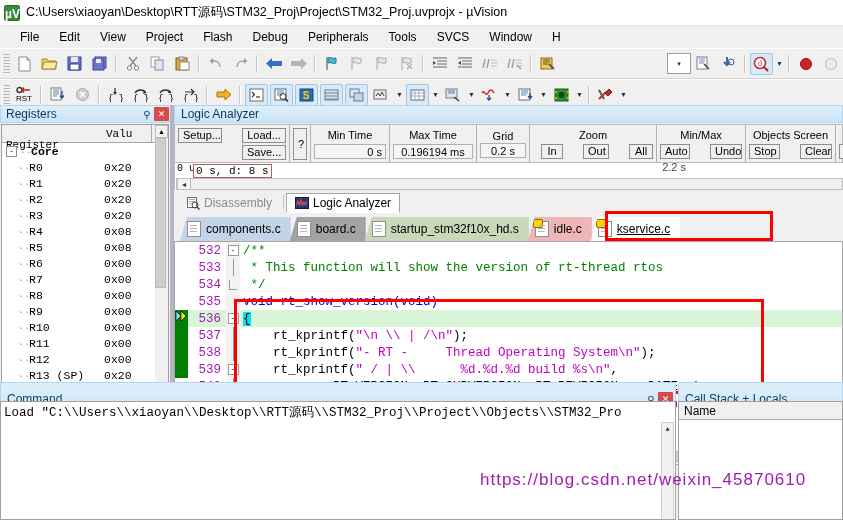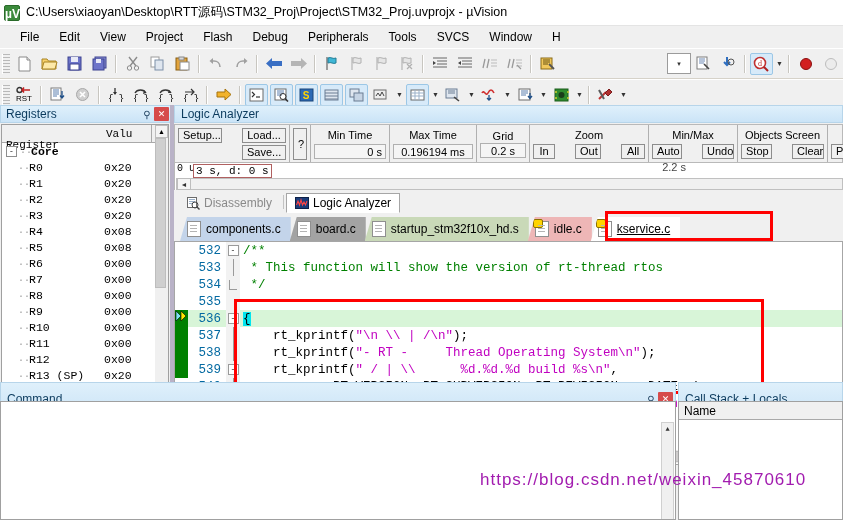--- a/index.html
+++ b/index.html
@@ -117,21 +117,21 @@
   .docicon{width:12px;height:14px;background:#fff;border:1px solid #8f8f8f;position:relative;}
   .docicon:after{content:"";position:absolute;left:2px;top:3px;width:7px;height:1px;
      background:#b4b4b4;box-shadow:0 3px 0 #b4b4b4,0 6px 0 #b4b4b4;}
   .keydot{position:absolute;left:-3px;top:-3px;width:8px;height:7px;background:#ffd400;
      border:1px solid #8a7000;border-radius:2px;}
 
   .codearea{position:absolute;top:50px;left:0;width:669px;height:224px;background:#fff;
      border:1px solid #a6a6a6;box-sizing:border-box;overflow:hidden;}
   .coderow{display:flex;height:17px;align-items:center;font-family:"Liberation Mono",monospace;font-size:12.5px;white-space:pre;}
   .gutter-bp{width:13px;height:17px;}
-  .lineno{width:33px;text-align:right;padding-right:5px;color:#0369a1;font-family:"Liberation Mono",monospace;font-size:12.5px;}
+  .lineno{width:33px;text-align:right;padding-right:5px;color:#a21caf;font-family:"Liberation Mono",monospace;font-size:12.5px;}
   .foldcol{width:14px;height:17px;display:flex;align-items:center;justify-content:center;background:#f2f2f2;}
   .fold{width:9px;height:9px;border:1px solid #9a9a9a;background:#fff;font-size:8px;line-height:7px;text-align:center;color:#000;}
   .vline{width:1px;height:17px;background:#9a9a9a;}
   .codetxt{padding-left:3px;}
   .c-com{color:#008000;}
   .c-kw{color:#0000d0;}
   .c-str{color:#c000c0;}
   .c-pln{color:#000;}
   .hl{background:#d8f5d8;}
   .cursorcell{background:#00e5ee;}
@@ -687,21 +687,21 @@
           <div class="fld" style="width:80px;text-align:center;">0.196194 ms</div>
         </div>
         <div class="lagrp" style="gap:1px;">
           <div class="lbl">Grid</div>
           <div class="fld" style="width:46px;text-align:center;">0.2 s</div>
         </div>
 
         <div class="lagrp" style="gap:3px;">
           <div class="lbl">Zoom</div>
           <div class="rowg">
-            <div class="sbtn" style="width:22px;">In</div>
+            <div class="sbtn" style="width:22px;margin-left:8px;">In</div>
             <div class="sbtn" style="width:26px;">Out</div>
             <div class="sbtn" style="width:24px;">All</div>
           </div>
         </div>
 
         <div class="lagrp" style="gap:3px;">
           <div class="lbl">Min/Max</div>
           <div class="rowg">
             <div class="sbtn" style="width:30px;">Auto</div>
             <div class="sbtn" style="width:32px;">Undo</div>
@@ -729,21 +729,21 @@
           <div class="rowg">
             <div class="sbtn" style="width:32px;">Code</div>
             <div class="sbtn" style="width:33px;">Trace</div>
           </div>
         </div>
 
       </div>
 
       <div class="la-wave">
         <div style="position:absolute;left:2px;top:0px;font-family:'Liberation Mono',monospace;font-size:10px;color:#000;">0 u s</div>
-        <div class="cursorbox">3 s,   d: 0 s</div>
+        <div class="cursorbox">0 s,   d: 8 s</div>
         <div style="position:absolute;right:158px;top:-2px;font-size:11px;color:#444;">2.2 s</div>
         <div class="la-hscroll">
           <div class="hs-arrow">◄</div>
         </div>
       </div>
     </div>
 
     <div class="editor">
 
       <div class="viewtabs">
@@ -795,21 +795,21 @@
             </span>
             <span class="lbl2">kservice.c</span>
           </div>
         </div>
 
       <div class="codearea">
         <div id="coderows" style="position:relative;">
             <div class="coderow"><div class="gutter-bp"></div><div class="lineno">532</div><div class="foldcol"><span class="fold">-</span></div><div class="codetxt"><span class="c-com">/**</span></div></div>
             <div class="coderow"><div class="gutter-bp"></div><div class="lineno">533</div><div class="foldcol"><span class="vline"></span></div><div class="codetxt"><span class="c-com"> * This function will show the version of rt-thread rtos</span></div></div>
             <div class="coderow"><div class="gutter-bp"></div><div class="lineno">534</div><div class="foldcol"><span style="display:block;width:7px;height:9px;border-left:1px solid #9a9a9a;border-bottom:1px solid #9a9a9a;"></span></div><div class="codetxt"><span class="c-com"> */</span></div></div>
-            <div class="coderow"><div class="gutter-bp"></div><div class="lineno">535</div><div class="foldcol"></div></div>
+            <div class="coderow"><div class="gutter-bp"></div><div class="lineno">535</div><div class="foldcol"></div><div class="codetxt"><span class="c-kw">void </span><span class="c-kw">rt_show_version(</span><span class="c-kw">void</span><span class="c-kw">)</span></div></div>
             <div class="coderow hl"><div class="gutter-bp" style="background: rgb(0, 128, 0);"><svg width="13" height="13" viewBox="0 0 13 13">
                   <path d="M1 1l5 5-5 5z" fill="#7fe3f0" stroke="#000" stroke-width="0.6"></path>
                   <path d="M6 1l5 5-5 5z" fill="#ffe800" stroke="#000" stroke-width="0.6"></path>
                 </svg></div><div class="lineno">536</div><div class="foldcol"><span class="fold">-</span></div><div class="codetxt"><span class="cursorcell">{</span></div></div>
             <div class="coderow"><div class="gutter-bp" style="background: rgb(0, 128, 0);"></div><div class="lineno">537</div><div class="foldcol"><span class="vline"></span></div><div class="codetxt"><span class="c-pln">    rt_kprintf(</span><span class="c-str">"\n \\ | /\n"</span><span class="c-pln">);</span></div></div>
             <div class="coderow"><div class="gutter-bp" style="background: rgb(0, 128, 0);"></div><div class="lineno">538</div><div class="foldcol"><span class="vline"></span></div><div class="codetxt"><span class="c-pln">    rt_kprintf(</span><span class="c-str">"- RT -     Thread Operating System\n"</span><span class="c-pln">);</span></div></div>
             <div class="coderow"><div class="gutter-bp" style="background: rgb(0, 128, 0);"></div><div class="lineno">539</div><div class="foldcol"><span class="fold">-</span></div><div class="codetxt"><span class="c-pln">    rt_kprintf(</span><span class="c-str">" / | \\      %d.%d.%d build %s\n"</span><span class="c-pln">,</span></div></div>
             <div class="coderow"><div class="gutter-bp"></div><div class="lineno">540</div><div class="foldcol"><span class="vline"></span></div><div class="codetxt"><span class="c-pln">            RT_VERSION, RT_SUBVERSION, RT_REVISION, __DATE__);</span></div></div>
             <div class="coderow"><div class="gutter-bp" style="background: rgb(0, 128, 0);"></div><div class="lineno">541</div><div class="foldcol"></div><div class="codetxt"><span class="c-pln">    rt_kprintf(</span><span class="c-str">" 2006 - 2019 Copyright by rt-thread team\n"</span><span class="c-pln">);</span></div></div>
             <div class="coderow"><div class="gutter-bp"></div><div class="lineno">542</div><div class="foldcol"><span style="display:block;width:7px;height:9px;border-left:1px solid #9a9a9a;border-bottom:1px solid #9a9a9a;"></span></div><div class="codetxt"><span class="cursorcell">}</span></div></div>
@@ -832,20 +832,21 @@
   <div class="split-v" style="left:170px;top:105px;width:4px;height:277px;"></div>
 
   <div class="bottom">
     <div class="cmdpane">
       <div class="cmdhdr">
         <div class="ttl">Command</div>
         <div class="pinbtn">⚲</div>
         <div class="closebtn">✕</div>
       </div>
       <div class="cmdbody">
+        <div>Load "C:\\Users\\xiaoyan\\Desktop\\RTT源码\\STM32_Proj\\Project\\Objects\\STM32_Pro</div>
         <div class="vsbar">
           <div class="vsarrow">▲</div>
         </div>
       </div>
     </div>
 
     <div class="cspane">
       <div class="cmdhdr">
         <div class="ttl">Call Stack + Locals</div>
       </div>

